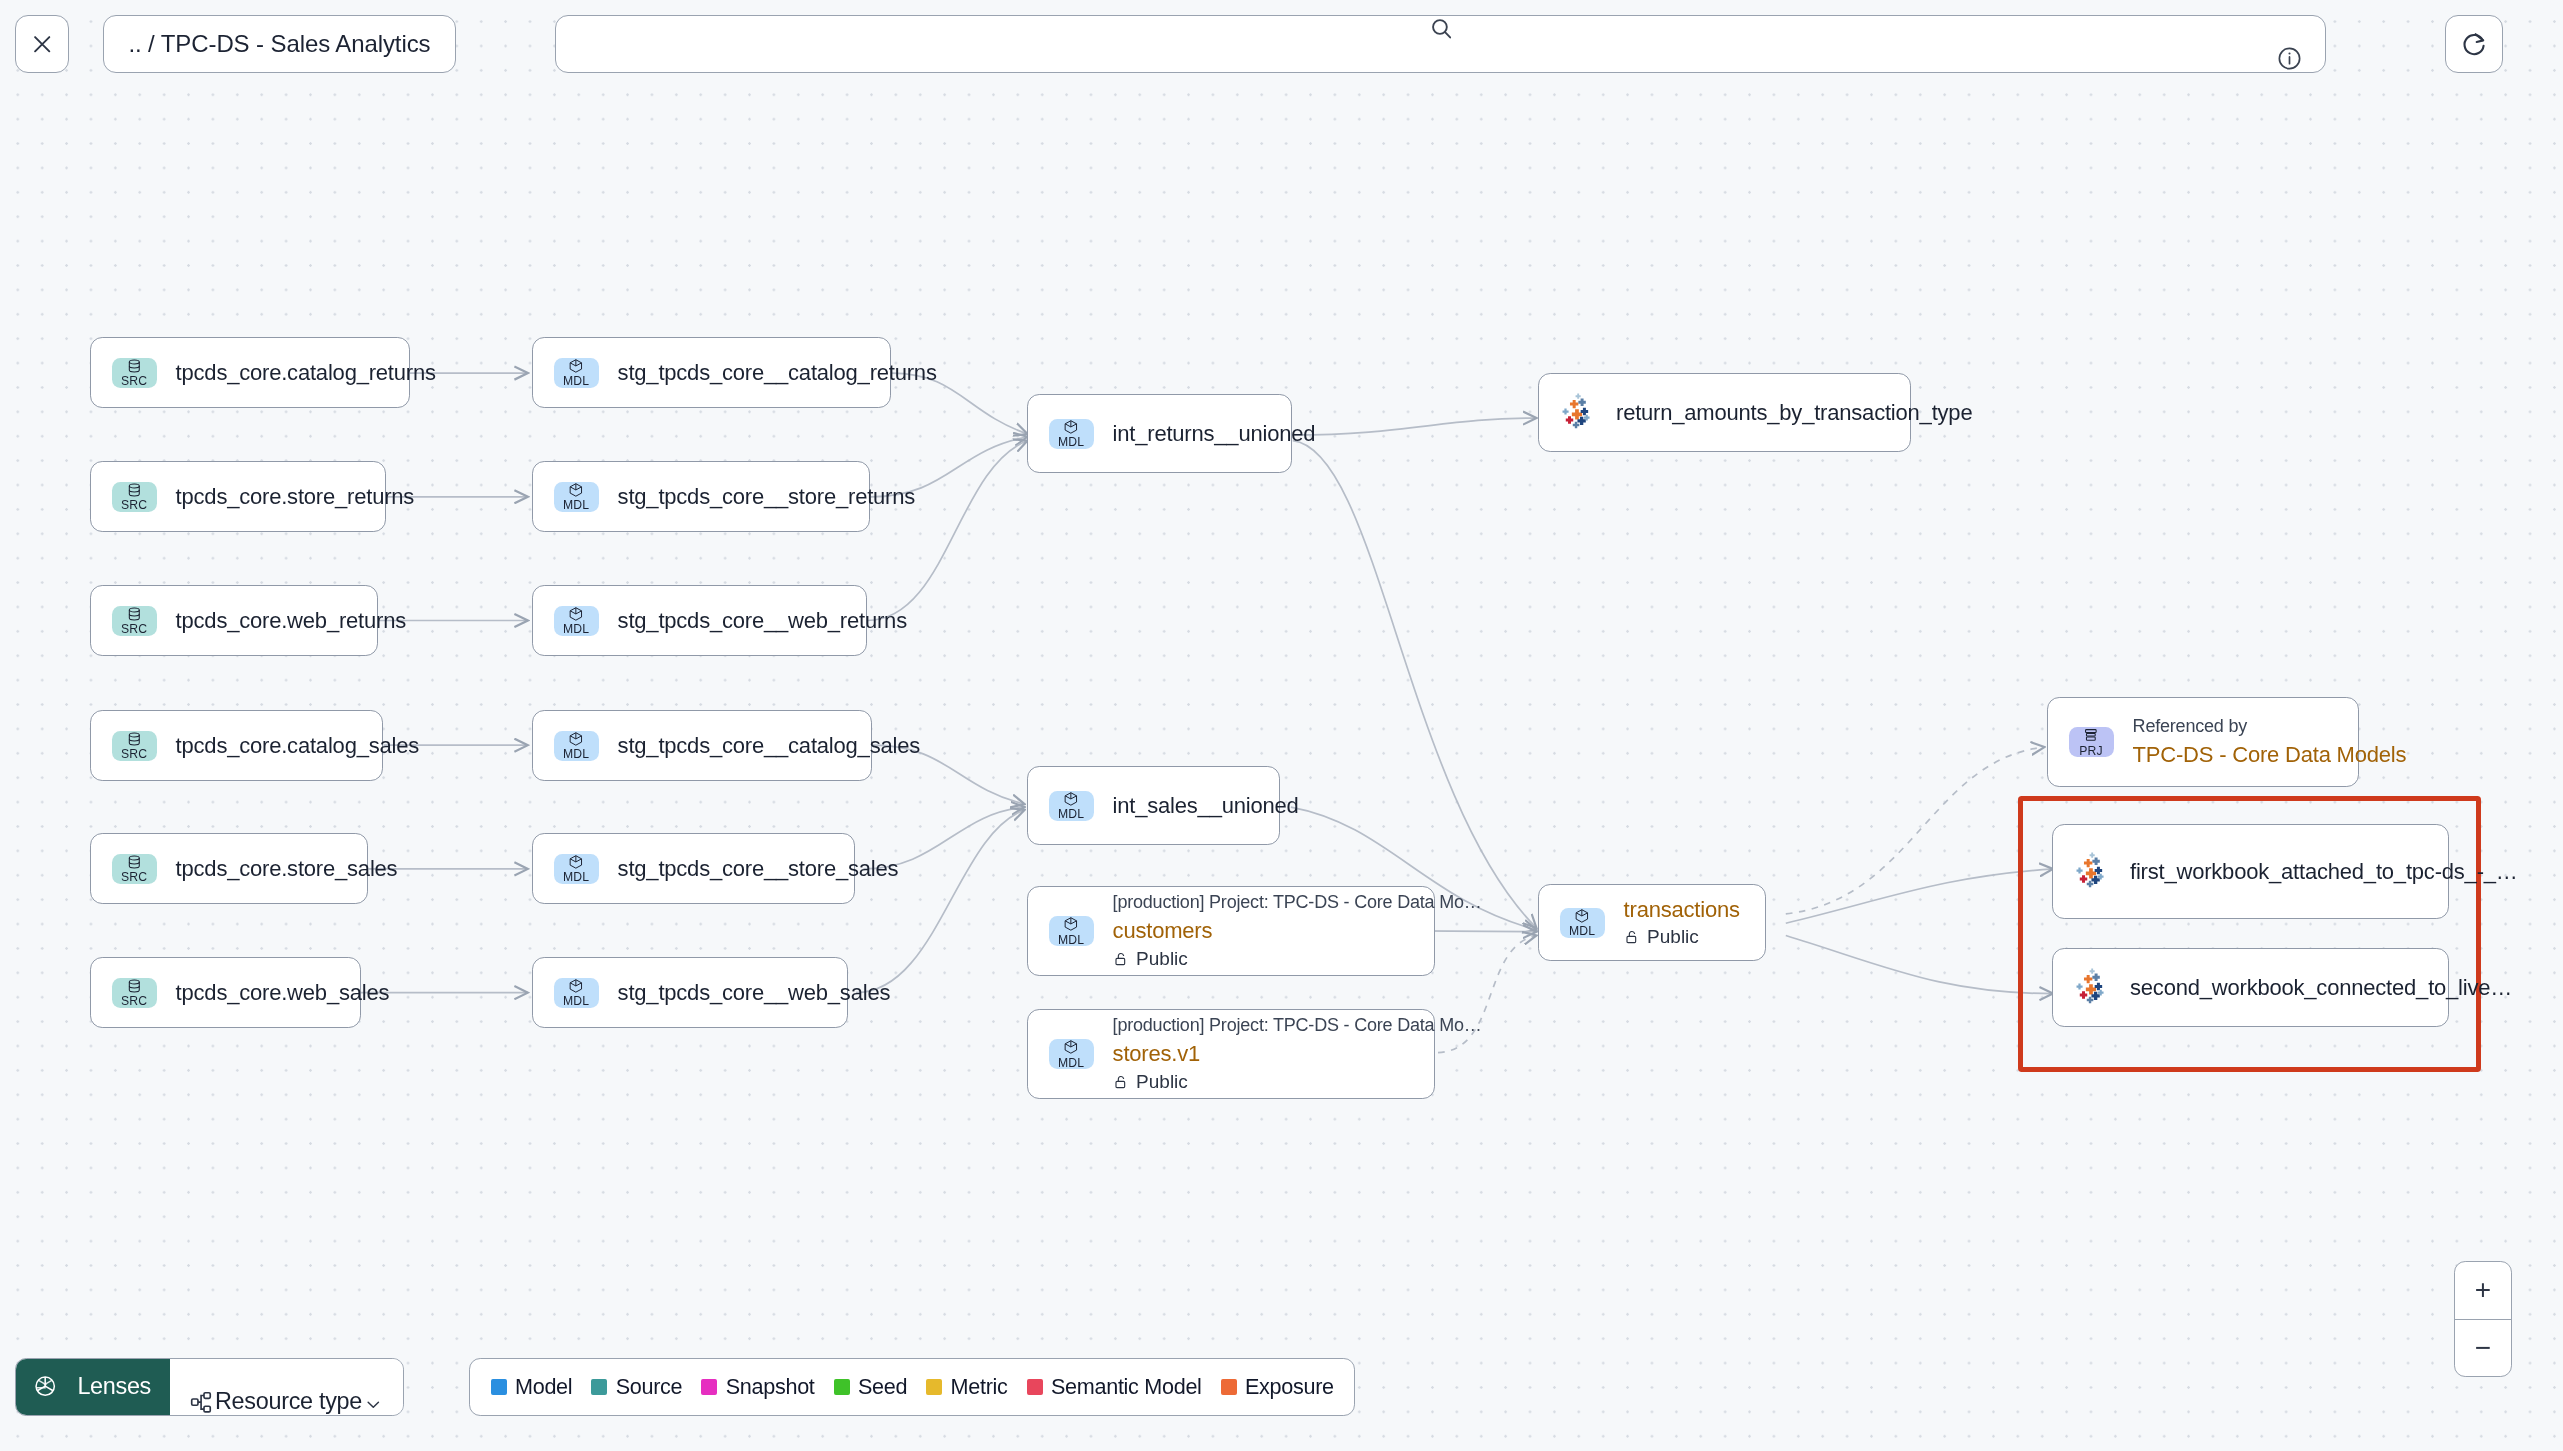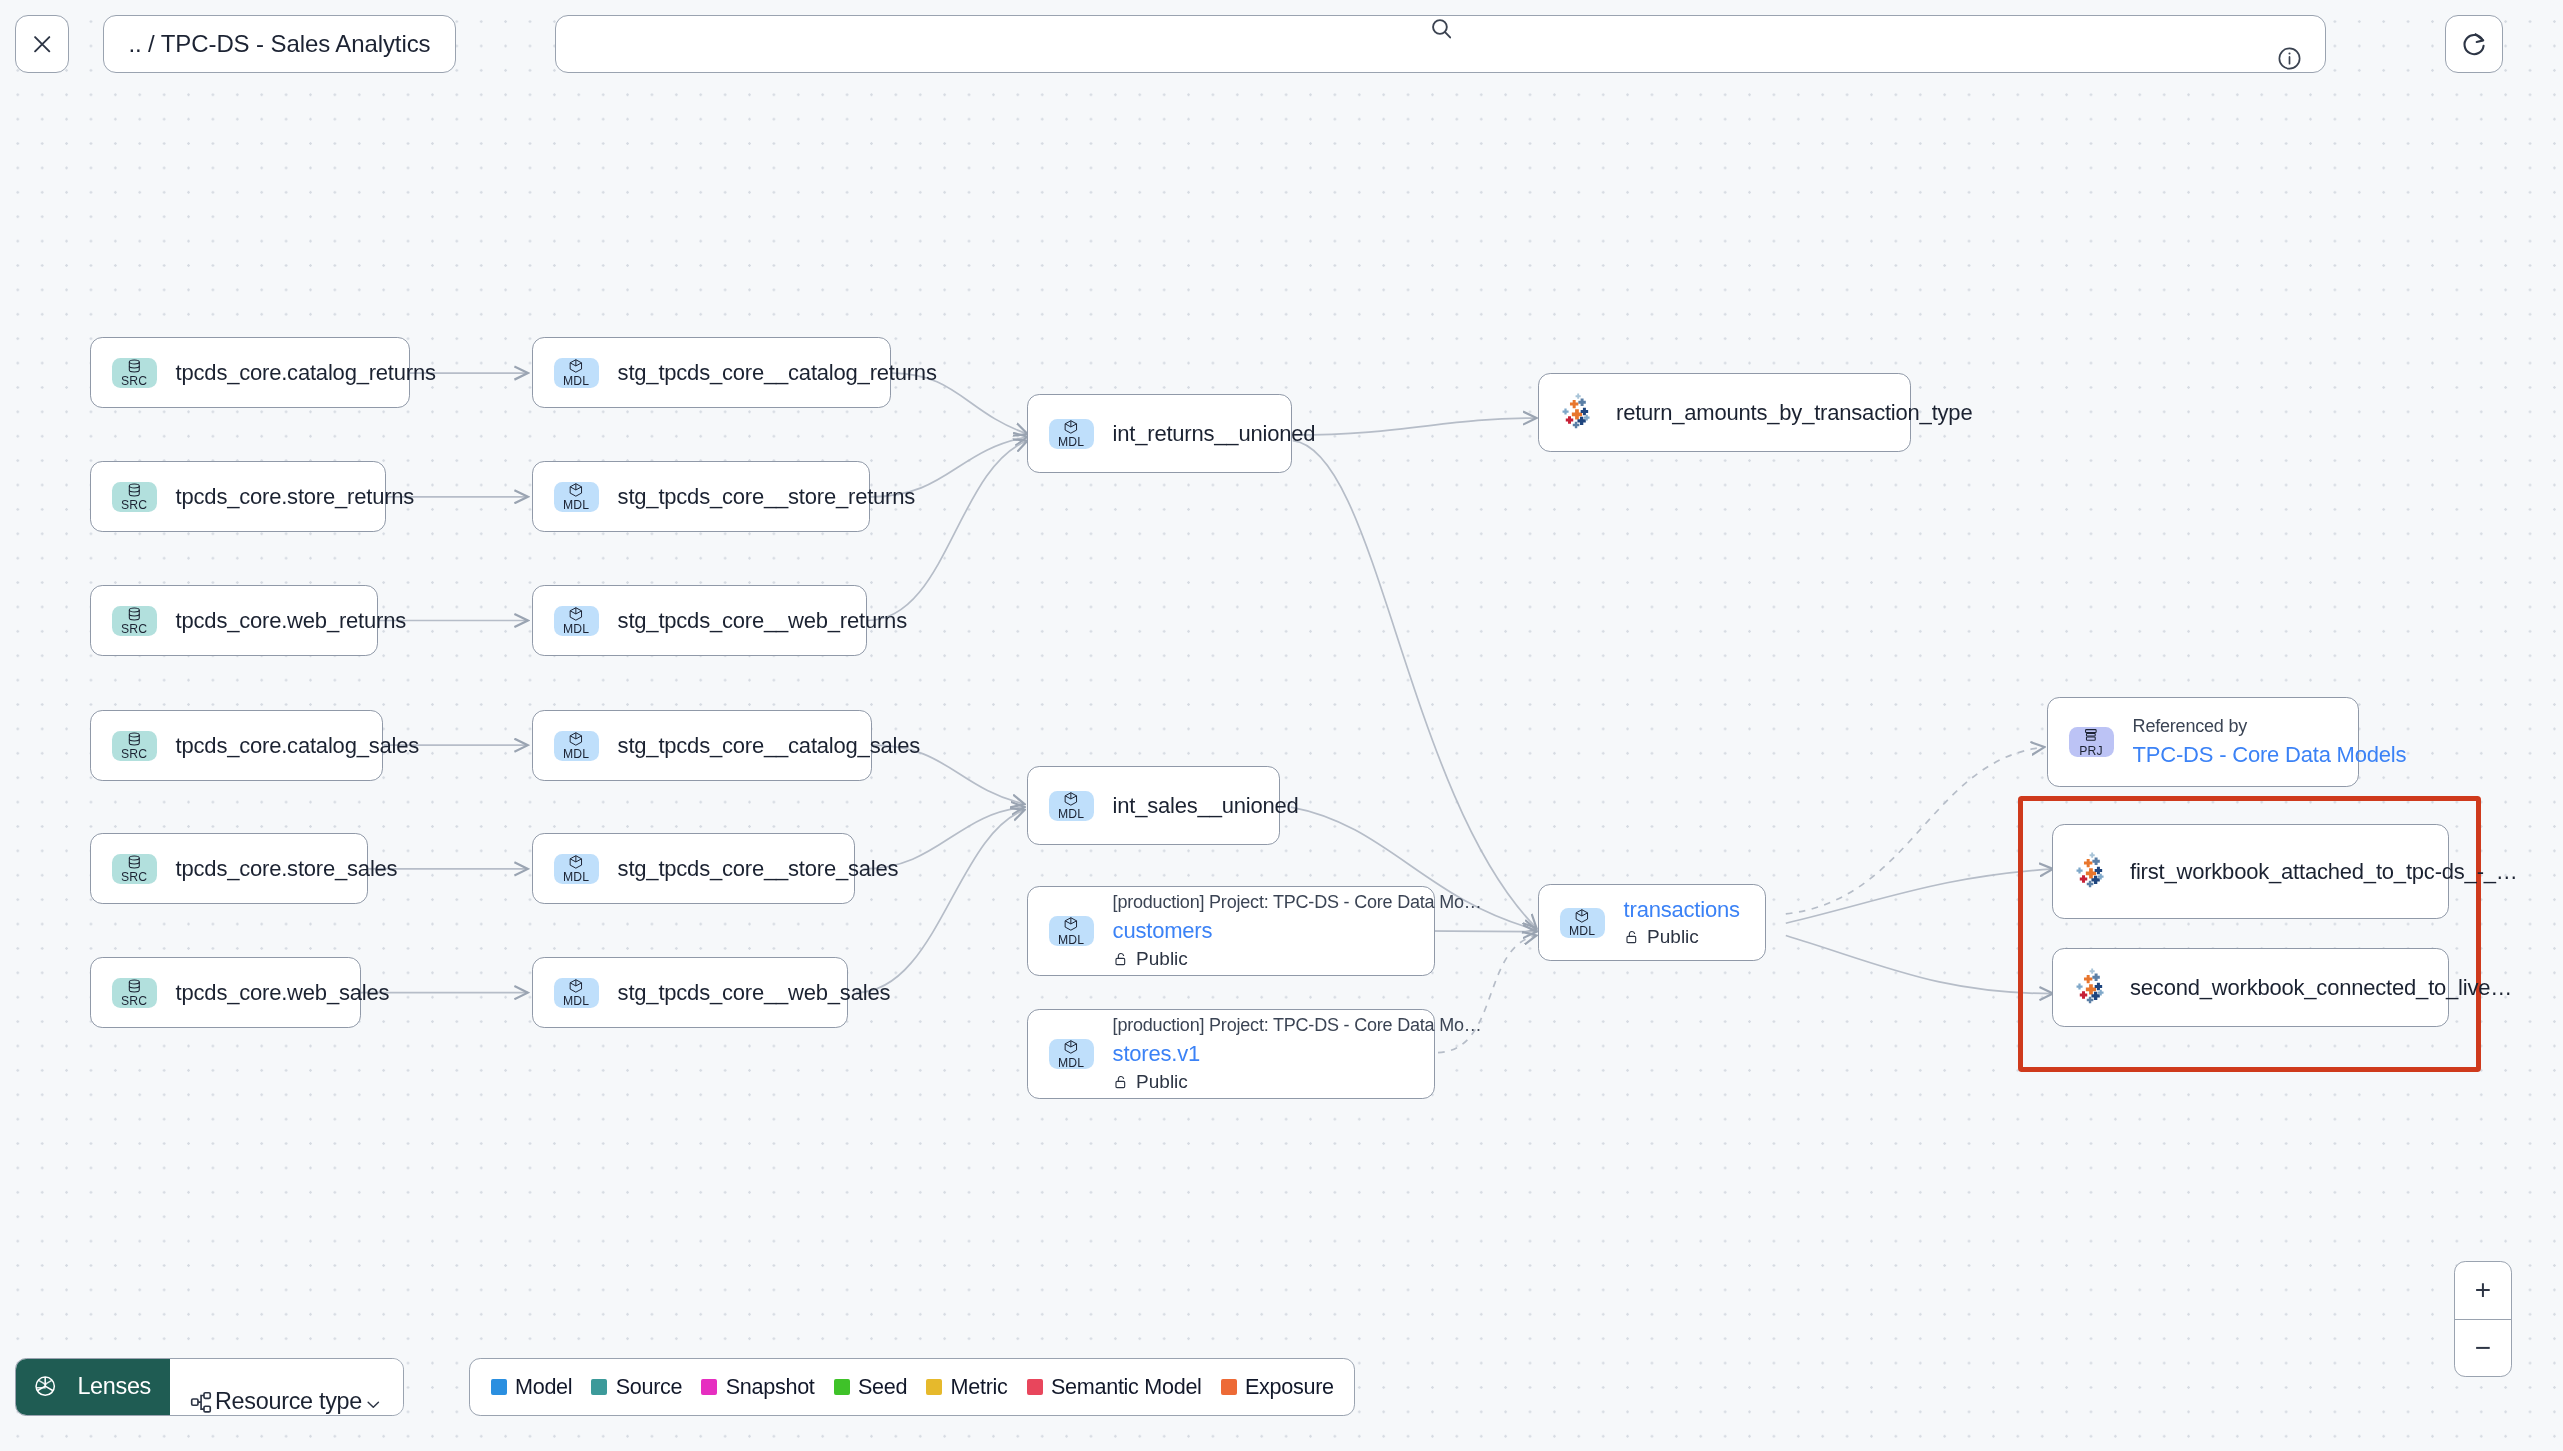--- a/index.html
+++ b/index.html
@@ -79,21 +79,21 @@
     letter-spacing: 0.2px; font-weight: 400;
   }
   .node-label {
     margin-left: 19px; font-size: 22px; color: #1b2231;
     letter-spacing: -0.2px; white-space: nowrap;
   }
   .node-stack { margin-left: 19px; display: flex; flex-direction: column; gap: 4.7px; }
   .node-sub {
     font-size: 18px; color: #3b4454; letter-spacing: -0.2px; white-space: nowrap;
   }
-  .node-title { font-size: 22px; color: #3b82f6; letter-spacing: -0.2px; white-space: nowrap; }
+  .node-title { font-size: 22px; color: #a16207; letter-spacing: -0.2px; white-space: nowrap; }
   .node-meta {
     font-size: 19px; color: #2c3443; display: flex; align-items: center; gap: 7.5px;
     white-space: nowrap;
   }
   .node-inline { margin-left: 19px; display: flex; flex-direction: column; gap: 2.8px; }
 
   
   .tableau-ic { width: 41px; height: 41px; flex: 0 0 auto; }
 
   #highlight-box {

